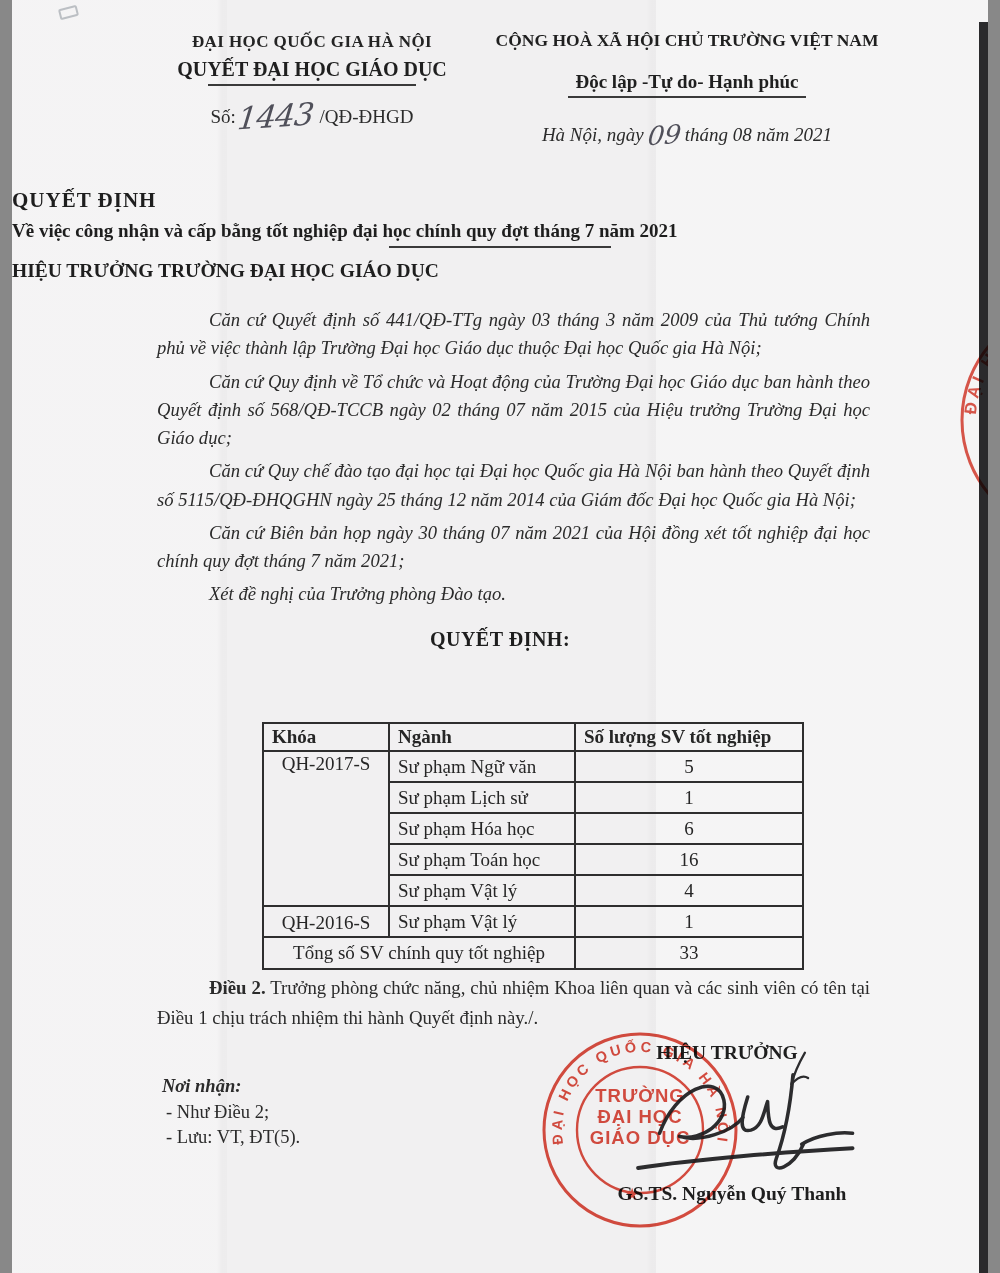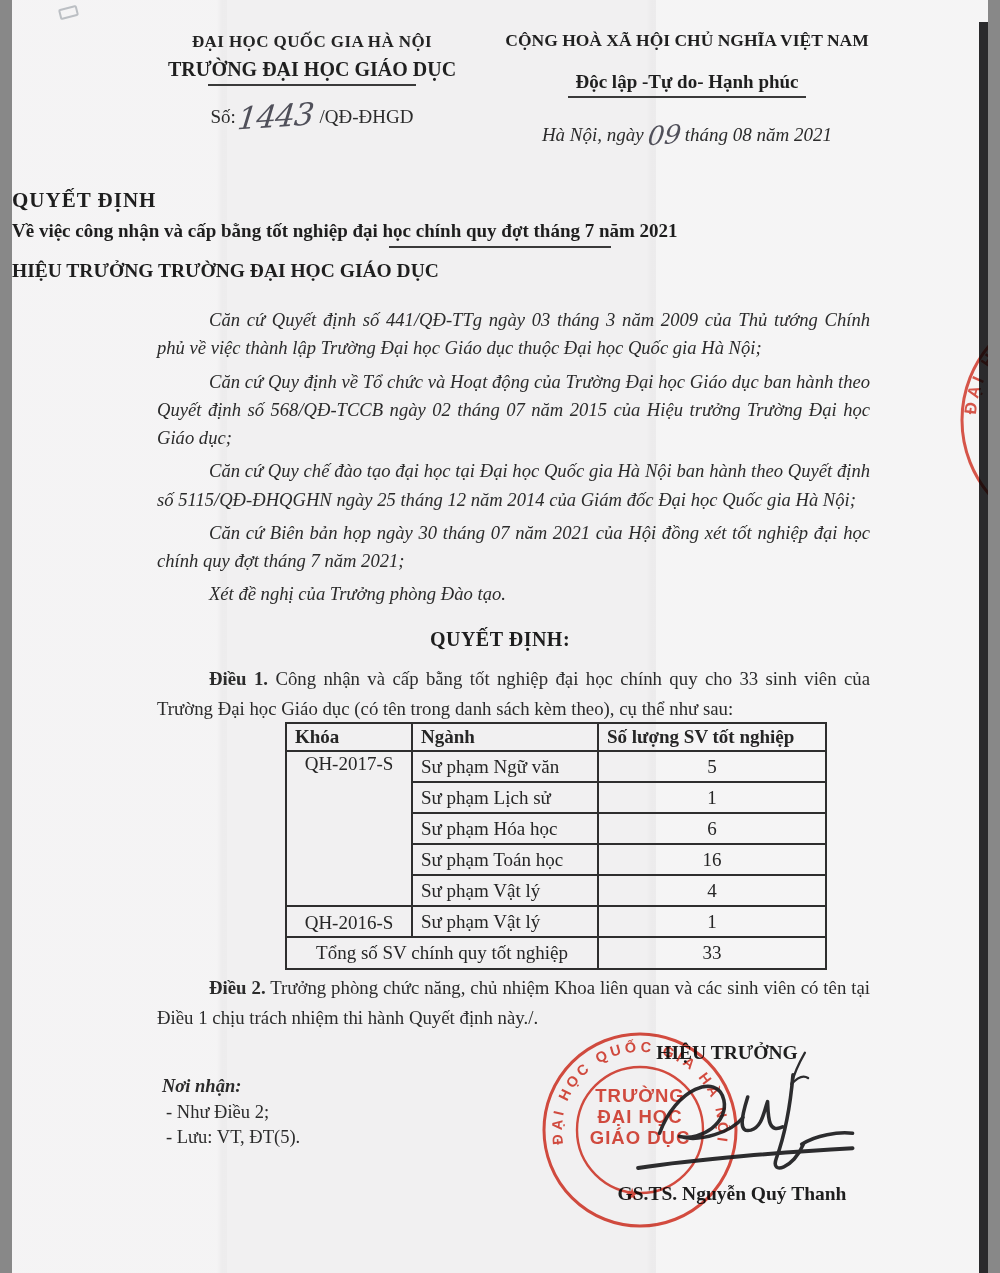--- a/index.html
+++ b/index.html
@@ -36,21 +36,21 @@
   .preamble{position:absolute; top:306px; left:145px; right:118px; text-align:justify; font-style:italic; font-size:18.6px; line-height:1.52;}
   .preamble p{margin:0 0 5px 0; text-indent:52px;}
   .decision-heading{position:absolute; top:628px; left:0; width:100%; text-align:center; font-size:20px; font-weight:bold; letter-spacing:.5px; color:#1e1e1e;}
   .article{position:absolute; left:145px; right:118px; text-align:justify; font-size:18.8px; line-height:1.57;}
   .article .lbl{font-weight:bold;}
   .art1{top:664px;}
   .art1 .body-ind{text-indent:52px;}
   .art2{top:973px;}
   .art2 .body-ind{text-indent:52px;}
   
-  .tbl-wrap{position:absolute; left:250px; top:722px;margin-left:23px;}
+  .tbl-wrap{position:absolute; left:250px; top:722px;}
   table.grid{border-collapse:collapse; font-size:19px; color:#262626;}
   table.grid th, table.grid td{border:2px solid #2e2e2e; padding:1px 8px;}
   table.grid th{text-align:left; font-weight:bold; height:24px;}
   .col-khoa{width:108px;} .col-nganh{width:168px;} .col-sl{width:210px;}
   td.khoa-cell{vertical-align:top; padding-top:30px; text-align:center;}
   td.nganh{height:27px;}
   td.num{text-align:center;}
   tr.total-row td{font-weight:normal; height:28px;text-align:center;}
   
   .recipients{position:absolute; left:150px; top:1074px; font-size:18.5px; line-height:1.38;}
@@ -68,27 +68,27 @@
 </head>
 <body>
 
 <div class="page">
 
   <div class="edge-strip"></div>
   <div class="staple"></div>
 
   <div class="hdr-left">
     <div class="hl1">ĐẠI HỌC QUỐC GIA HÀ NỘI</div>
-    <div class="hl2">TRƯỜNG ĐẠI HỌC GIÁO DỤC</div>
+    <div class="hl2">QUYẾT ĐẠI HỌC GIÁO DỤC</div>
     <div class="hl-rule"></div>
     <div class="so-line"><span>Số:</span><span class="handwrite hw-so">1443</span> <span>/QĐ-ĐHGD</span></div>
   </div>
 
   <div class="hdr-right">
-    <div class="hr1">CỘNG HOÀ XÃ HỘI CHỦ NGHĨA VIỆT NAM</div>
+    <div class="hr1">CỘNG HOÀ XÃ HỘI CHỦ TRƯỜNG VIỆT NAM</div>
     <div class="hr2">Độc lập -Tự do- Hạnh phúc</div>
     <div class="hr-rule"></div>
     <div class="date-line"><span>Hà Nội, ngày</span><span class="handwrite hw-day">09</span><span>tháng  08 năm 2021</span></div>
   </div>
 
   <div class="title-block">
     <div class="t-main">QUYẾT ĐỊNH</div>
     <div class="t-sub">Về việc công nhận và cấp bằng tốt nghiệp đại học chính quy đợt tháng 7 năm 2021</div>
     <div class="t-rule"></div>
     <div class="t-issuer">HIỆU TRƯỞNG TRƯỜNG ĐẠI HỌC GIÁO DỤC</div>
@@ -97,23 +97,20 @@
   <div class="preamble">
     <p>Căn cứ Quyết định số 441/QĐ-TTg ngày 03 tháng 3 năm 2009 của Thủ tướng Chính phủ về việc thành lập Trường Đại học Giáo dục thuộc Đại học Quốc gia Hà Nội;</p>
     <p>Căn cứ Quy định về Tổ chức và Hoạt động của Trường Đại học Giáo dục ban hành theo Quyết định số 568/QĐ-TCCB ngày 02 tháng 07 năm 2015 của Hiệu trưởng Trường Đại học Giáo dục;</p>
     <p>Căn cứ Quy chế đào tạo đại học tại  Đại học Quốc gia Hà Nội ban hành theo Quyết định số 5115/QĐ-ĐHQGHN ngày 25 tháng 12 năm 2014 của Giám đốc Đại học Quốc gia Hà Nội;</p>
     <p>Căn cứ Biên bản họp ngày 30 tháng 07 năm 2021 của Hội đồng xét tốt nghiệp đại học chính quy đợt tháng 7 năm 2021;</p>
     <p>Xét đề nghị của Trưởng phòng Đào tạo.</p>
   </div>
 
   <div class="decision-heading">QUYẾT ĐỊNH:</div>
 
-  <div class="article art1">
-    <div class="body-ind"><span class="lbl">Điều 1.</span><span> Công nhận và cấp bằng tốt nghiệp đại học chính quy cho 33 sinh viên của Trường Đại học Giáo dục (có tên trong danh sách kèm theo), cụ thể như sau:</span></div>
-  </div>
 
   <div class="tbl-wrap">
     <table class="grid">
       <thead>
         <tr>
           <th class="col-khoa">Khóa</th>
           <th class="col-nganh">Ngành</th>
           <th class="col-sl">Số lượng SV tốt nghiệp</th>
         </tr>
       </thead>

